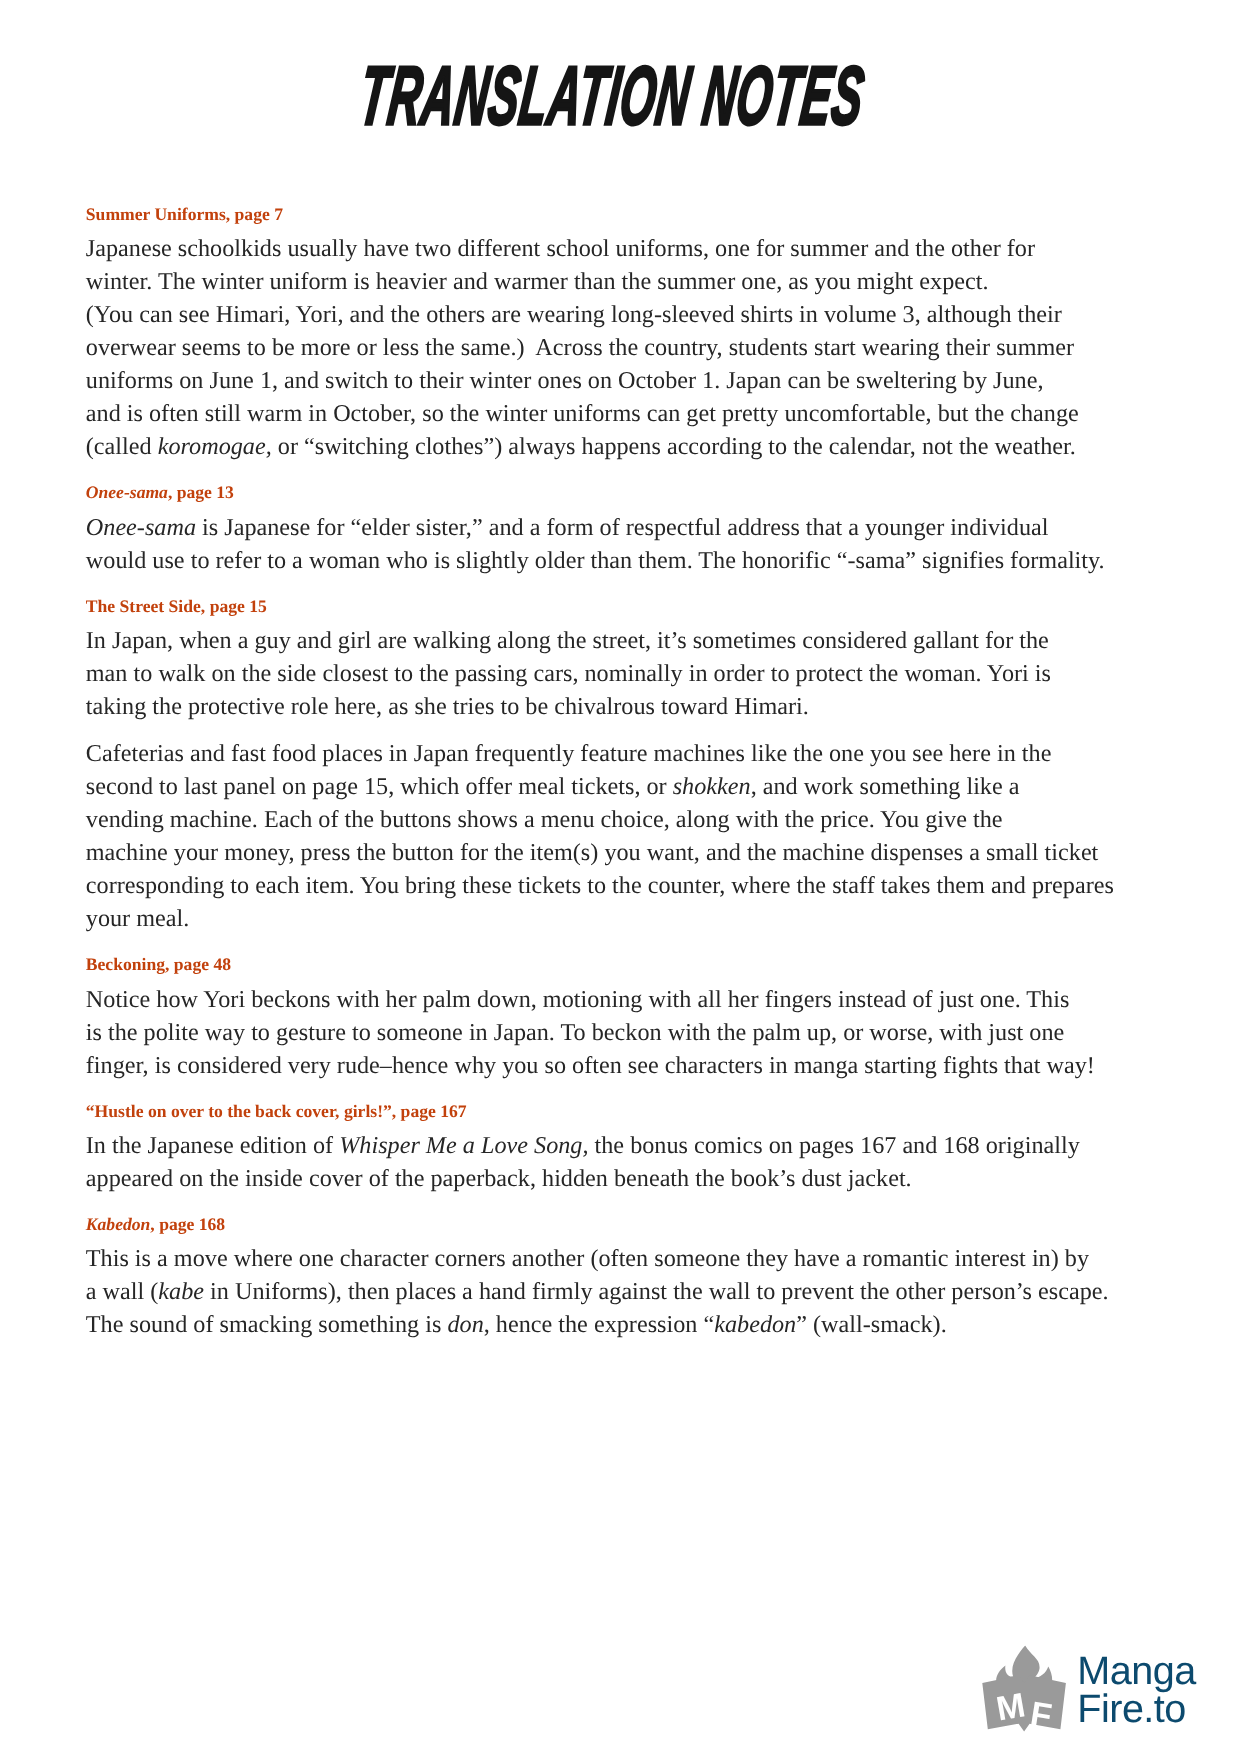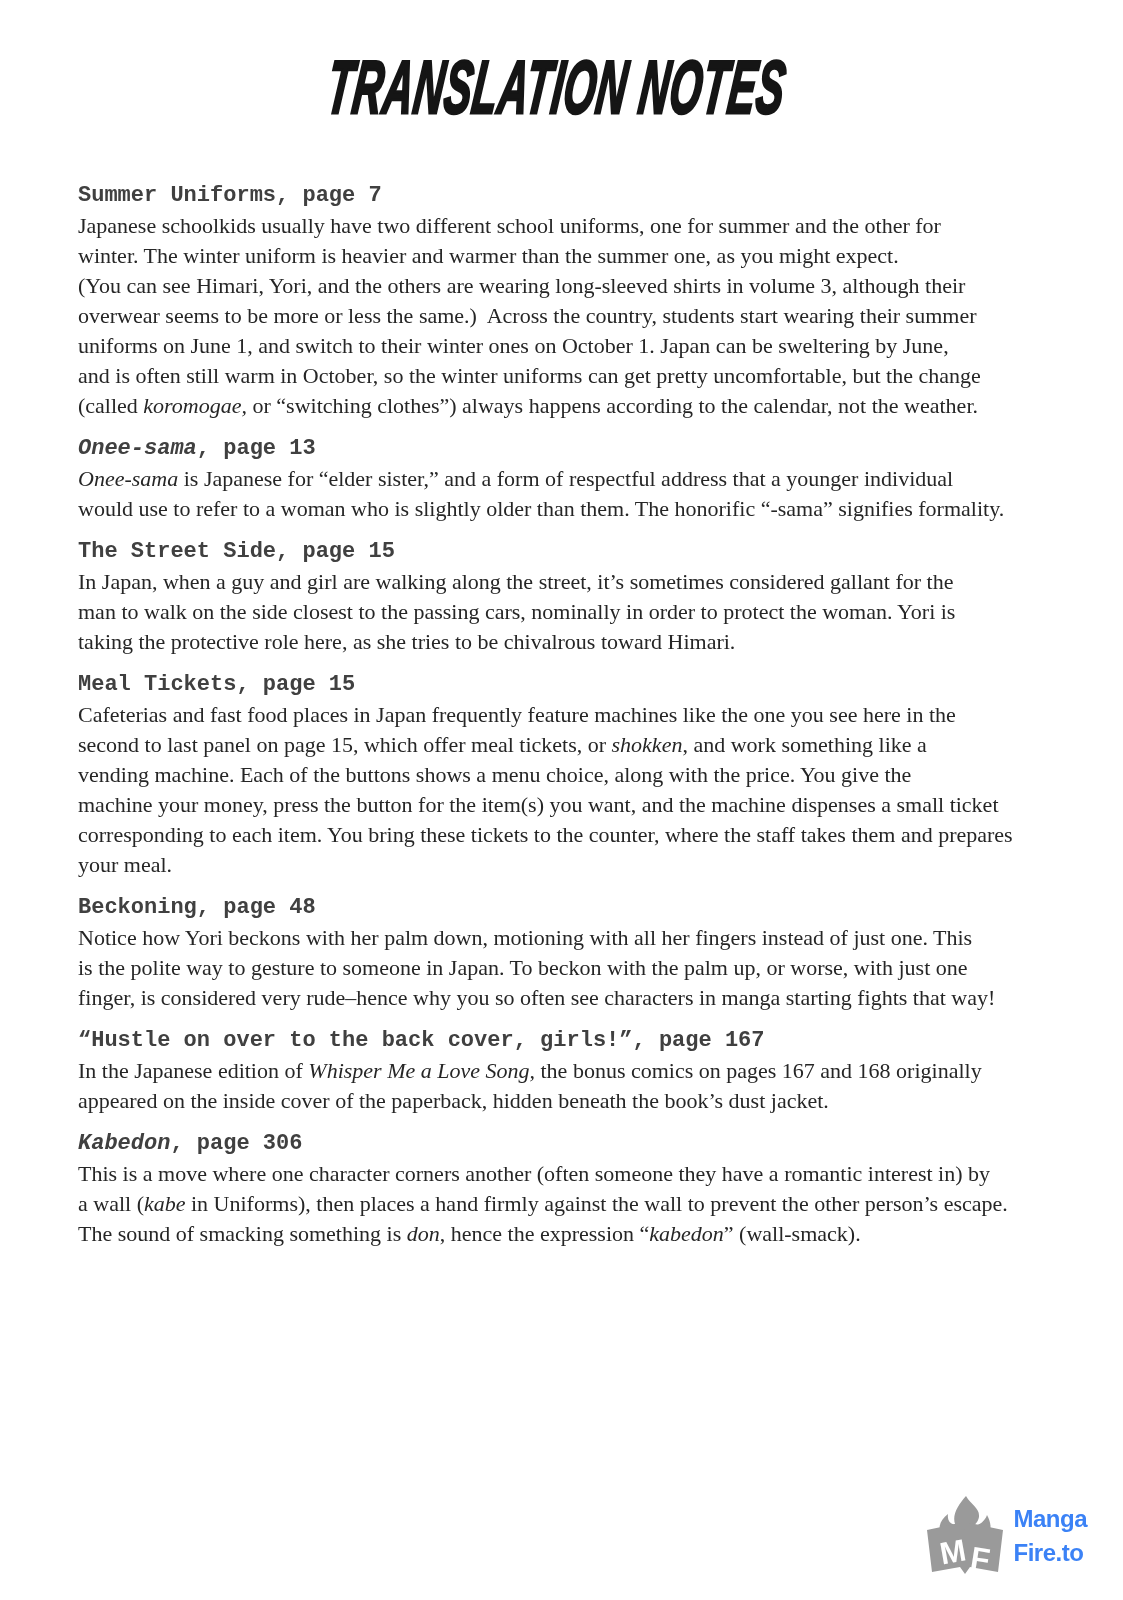--- a/index.html
+++ b/index.html
@@ -43,26 +43,25 @@
     position: absolute;
     top: 181px;
     left: 78px;
     width: 1000px;
   }
   .note + .note {
     margin-top: 13px;
   }
   .note-heading {
     margin: 0;
-    font-size: 22px;
+    font-size: 16px;
     font-weight: bold;
     line-height: 30px;
-    color: #404040;
+    color: #c2410c;
     white-space: pre;
-    font-family: Liberation Mono, monospace;
   }
   .note-body {
     margin: 0;
     font-size: 22px;
     line-height: 30px;
     white-space: pre;
   }
   .note-body i, .note-heading i {
     font-style: italic;
   }
@@ -75,24 +74,24 @@
     align-items: center;
     gap: 4px;
   }
   .wm-icon {
     width: 88px;
     height: 80px;
     flex: 0 0 auto;
   }
   .wm-text {
     font-family: "Liberation Sans", sans-serif;
-    font-weight: bold;
-    font-size: 24px;
+    font-weight: normal;
+    font-size: 36px;
     line-height: 34px;
-    color: #3b82f6;
+    color: #0c4a6e;
     letter-spacing: -0.5px;
   }
   .wm-text span {
     display: block;
   }
 </style>
 </head>
 <body>
 
 <div class="page">
@@ -120,21 +119,20 @@
     </section>
 
     <section class="note">
       <h2 class="note-heading"><span>The Street Side, page 15</span></h2>
       <p class="note-body"><span>In Japan, when a guy and girl are walking along the street, it’s sometimes considered gallant for the
 man to walk on the side closest to the passing cars, nominally in order to protect the woman. Yori is
 taking the protective role here, as she tries to be chivalrous toward Himari.</span></p>
     </section>
 
     <section class="note">
-      <h2 class="note-heading"><span>Meal Tickets, page 15</span></h2>
       <p class="note-body"><span>Cafeterias and fast food places in Japan frequently feature machines like the one you see here in the
 second to last panel on page 15, which offer meal tickets, or </span><i>shokken</i><span>, and work something like a
 vending machine. Each of the buttons shows a menu choice, along with the price. You give the
 machine your money, press the button for the item(s) you want, and the machine dispenses a small ticket
 corresponding to each item. You bring these tickets to the counter, where the staff takes them and prepares
 your meal.</span></p>
     </section>
 
     <section class="note">
       <h2 class="note-heading"><span>Beckoning, page 48</span></h2>
@@ -143,21 +141,21 @@
 finger, is considered very rude–hence why you so often see characters in manga starting fights that way!</span></p>
     </section>
 
     <section class="note">
       <h2 class="note-heading"><span>“Hustle on over to the back cover, girls!”, page 167</span></h2>
       <p class="note-body"><span>In the Japanese edition of </span><i>Whisper Me a Love Song,</i><span> the bonus comics on pages 167 and 168 originally
 appeared on the inside cover of the paperback, hidden beneath the book’s dust jacket.</span></p>
     </section>
 
     <section class="note">
-      <h2 class="note-heading"><i>Kabedon</i><span>, page 306</span></h2>
+      <h2 class="note-heading"><i>Kabedon</i><span>, page 168</span></h2>
       <p class="note-body"><span>This is a move where one character corners another (often someone they have a romantic interest in) by
 a wall (</span><i>kabe</i><span> in Uniforms), then places a hand firmly against the wall to prevent the other person’s escape.
 The sound of smacking something is </span><i>don</i><span>, hence the expression “</span><i>kabedon</i><span>” (wall-smack).</span></p>
     </section>
   </main>
 
   <div class="watermark">
     <svg class="wm-icon" viewBox="0 0 88 80" aria-hidden="true">
       <path fill="#9a9a9a" d="M45 0c5 9 14 12 13 21-1 6-6 9-6 9 7-1 12-5 14-11 4 7 5 15 1 21l-6 6H29l-8-6c-5-8-2-16 6-22-1 7 3 11 7 10-3-9 3-19 11-28z"></path>
       <path fill="#9a9a9a" d="M6 34l33-7 5 7 5-7 33 7-5 42-28-5-5 7-5-7-28 5z"></path>

